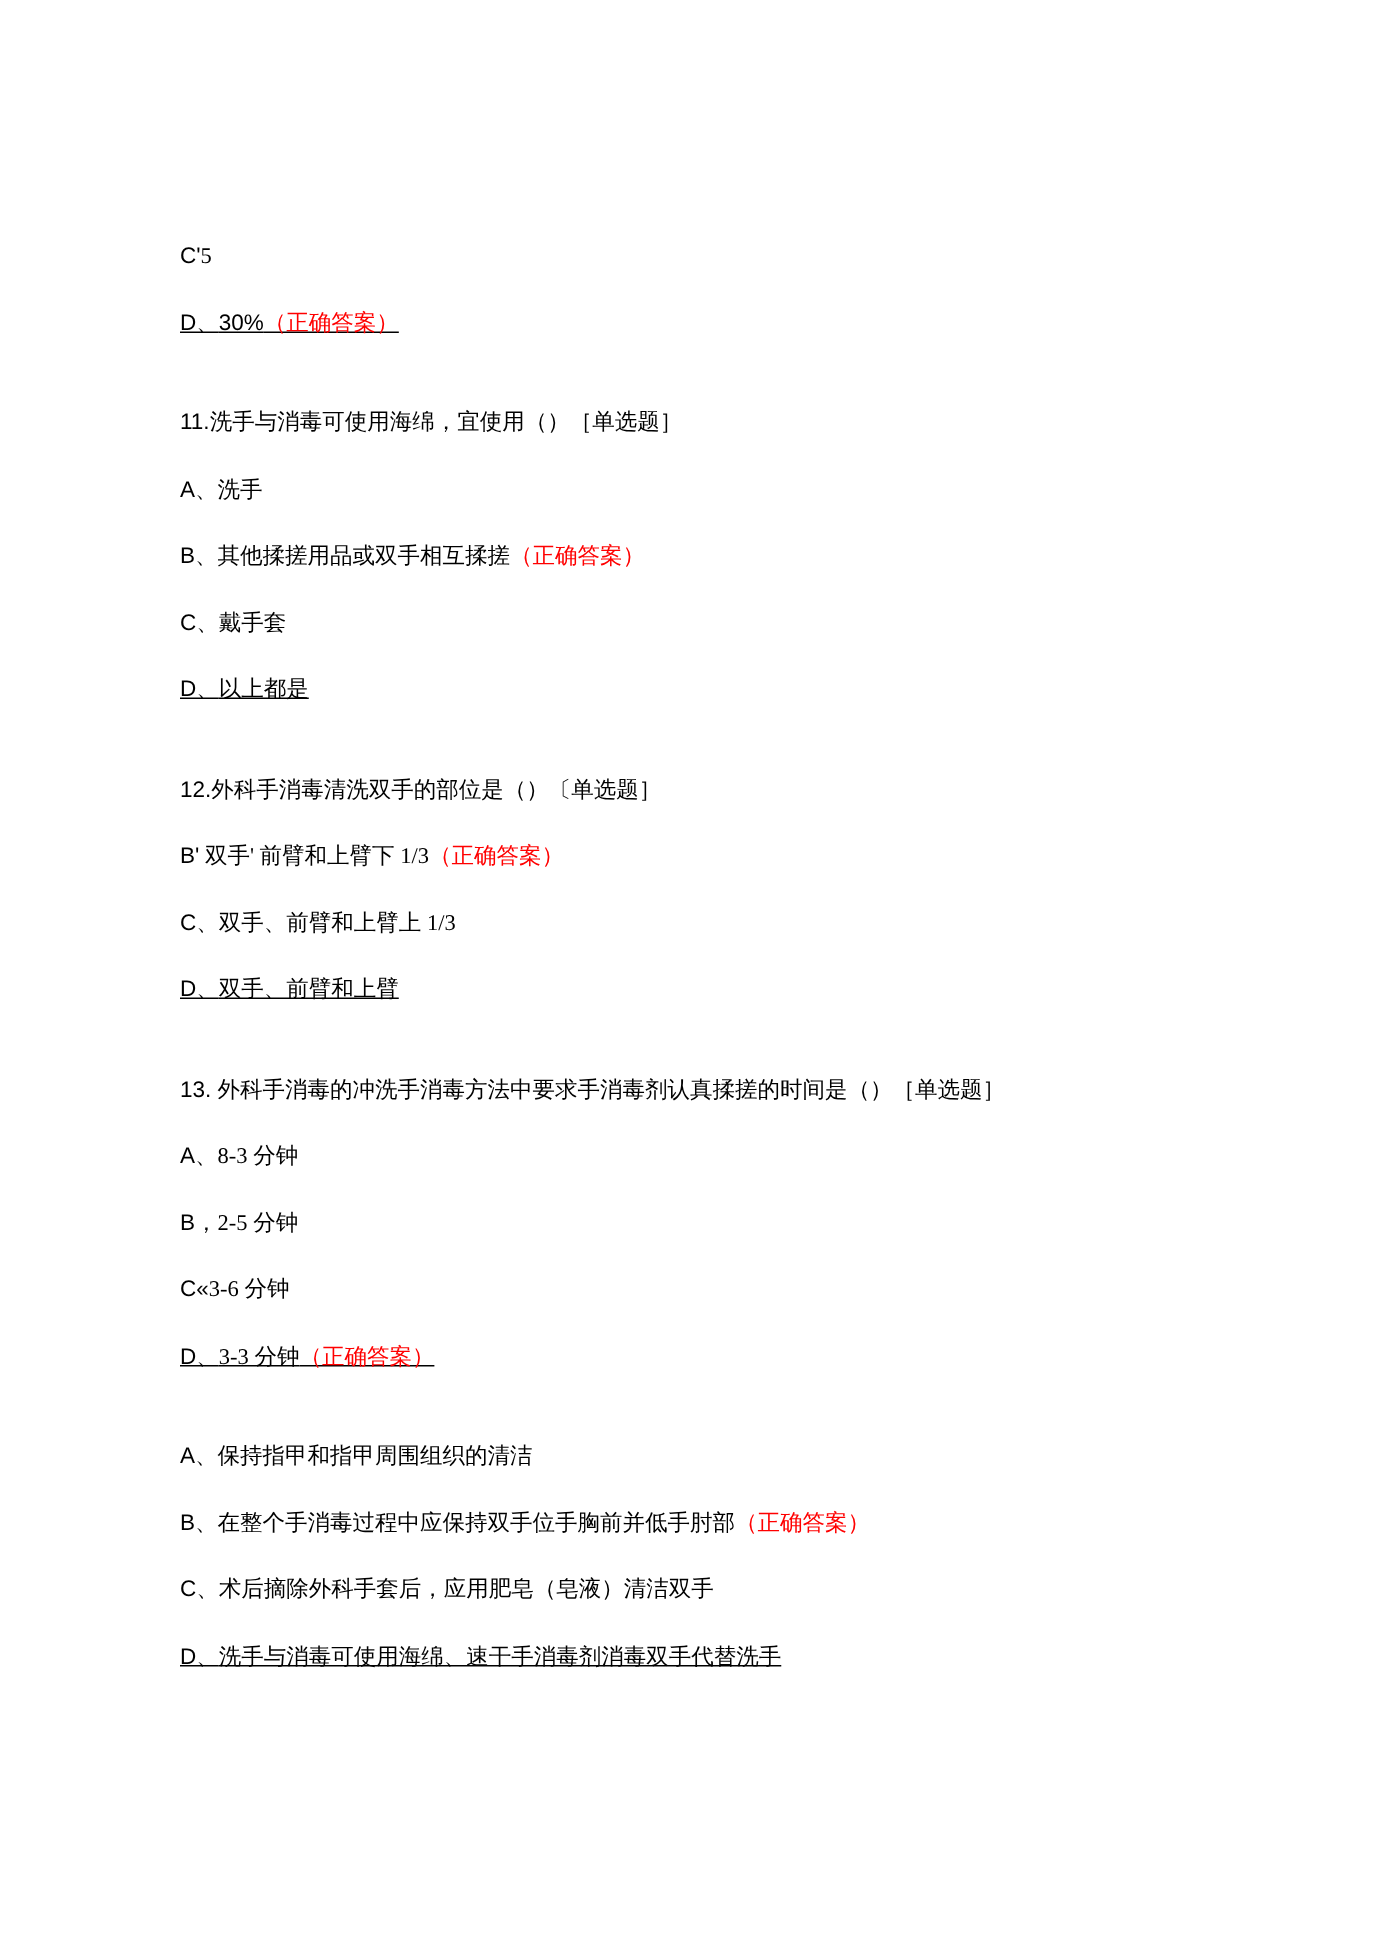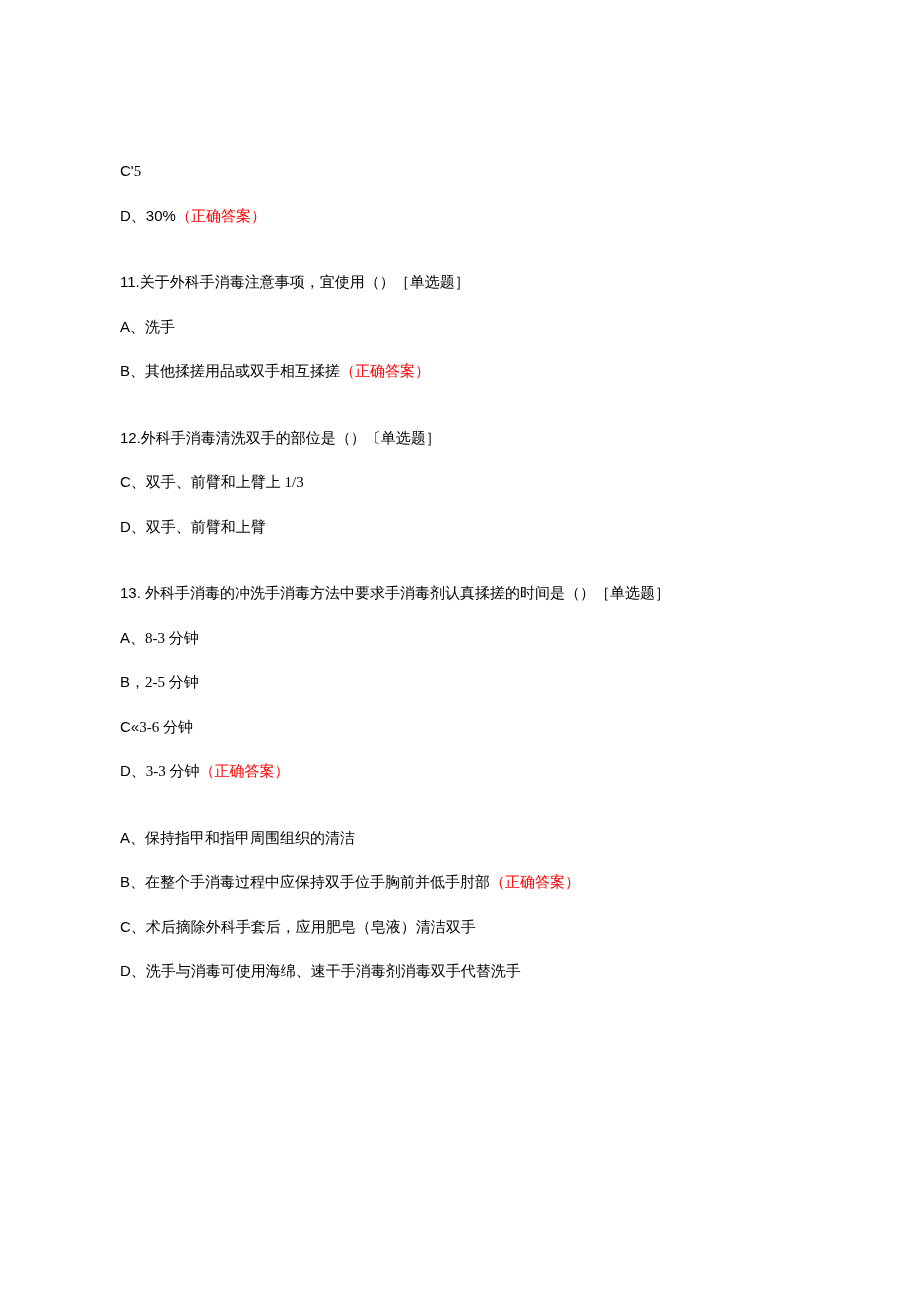--- a/index.html
+++ b/index.html
@@ -17,20 +17,21 @@
       line-height: 1.5;
     }
     .line {
       margin-bottom: 22px;
     }
     .question-block {
       margin-bottom: 44px;
     }
     .question-block .line:last-child {
       margin-bottom: 0;
+      text-decoration: underline;
     }
     .correct-answer {
       color: #ff0000;
     }
     .latin {
       font-family: Arial, sans-serif;
     }
   </style>
 </head>
 <body>
@@ -39,33 +40,42 @@
   <div class="line">
     <span class="latin">C'</span><span>5</span>
   </div>
   <div class="line">
     <span class="latin">D、</span><span class="latin">30%</span><span class="correct-answer">（正确答案）</span>
   </div>
 </div>
 
 <div class="question-block">
   <div class="line">
-    <span class="latin">11.</span><span>关于外科手消毒注意事项，宜使用（）［单选题］</span>
+    <span class="latin">11.</span><span>洗手与消毒可使用海绵，宜使用（）［单选题］</span>
   </div>
   <div class="line">
     <span class="latin">A、</span><span>洗手</span>
   </div>
   <div class="line">
     <span class="latin">B、</span><span>其他揉搓用品或双手相互揉搓</span><span class="correct-answer">（正确答案）</span>
   </div>
+  <div class="line">
+    <span class="latin">C、</span><span>戴手套</span>
+  </div>
+  <div class="line">
+    <span class="latin">D、</span><span>以上都是</span>
+  </div>
 </div>
 
 <div class="question-block">
   <div class="line">
     <span class="latin">12.</span><span>外科手消毒清洗双手的部位是（）〔单选题］</span>
+  </div>
+  <div class="line">
+    <span class="latin">B'</span><span> 双手' 前臂和上臂下 1/3</span><span class="correct-answer">（正确答案）</span>
   </div>
   <div class="line">
     <span class="latin">C、</span><span>双手、前臂和上臂上 1/3</span>
   </div>
   <div class="line">
     <span class="latin">D、</span><span>双手、前臂和上臂</span>
   </div>
 </div>
 
 <div class="question-block">

